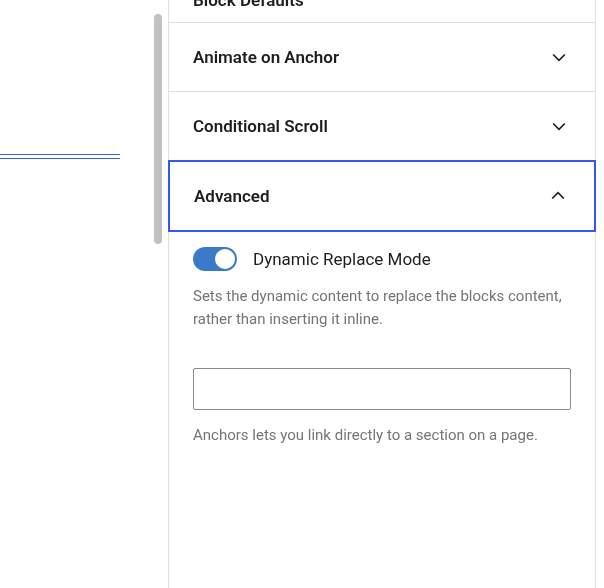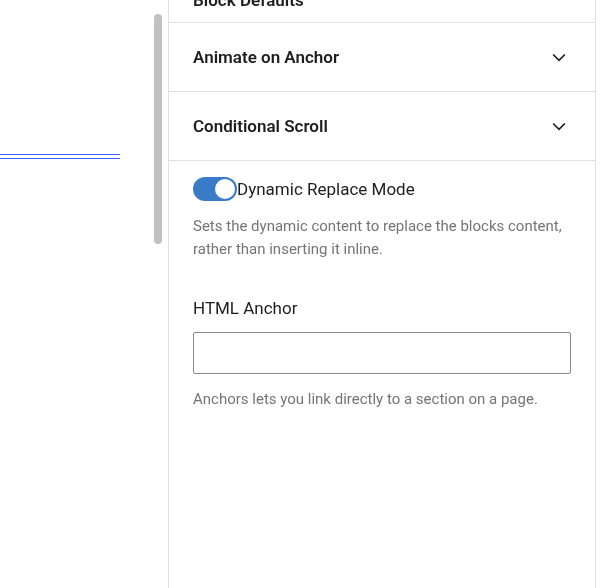--- a/index.html
+++ b/index.html
@@ -82,20 +82,21 @@
       stroke: #1e1e1e;
       stroke-width: 2;
       fill: none;
     }
     .panel-content {
       padding: 16px 24px 20px 24px;
     }
     .toggle-row {
       display: flex;
       align-items: center;
+      gap: 16px;
       margin-bottom: 14px;
     }
     .toggle {
       width: 44px;
       height: 24px;
       background: #3a7bc8;
       border-radius: 12px;
       position: relative;
       cursor: pointer;
     }
@@ -159,33 +160,40 @@
 
     <div class="panel-row">
       <span>Conditional Scroll</span>
       <span class="chevron">
         <svg viewBox="0 0 24 24">
             <polyline points="5 9 12 16 19 9"></polyline>
           </svg>
       </span>
     </div>
 
+    <div class="panel-row active">
+      <span>Advanced</span>
+      <span class="chevron">
+        <svg viewBox="0 0 24 24">
+            <polyline points="5 15 12 8 19 15"></polyline>
+          </svg>
+      </span>
+    </div>
 
     <div class="panel-content">
 
       <div class="toggle-row">
         <div class="toggle">
           <div class="toggle-knob"></div>
         </div>
         <span class="toggle-label">Dynamic Replace Mode</span>
       </div>
 
       <p class="help-text">Sets the dynamic content to replace the blocks content, rather than inserting it inline.</p>
 
-      <label class="field-label">HTML Anchor</label>
       <input type="text" class="text-input" value="" style="">
 
       <p class="help-text" style="margin-bottom:11px">Anchors lets you link directly to a section on a page.</p>
 
     </div>
 
   </div>
 </div>
 
 </body></html>

